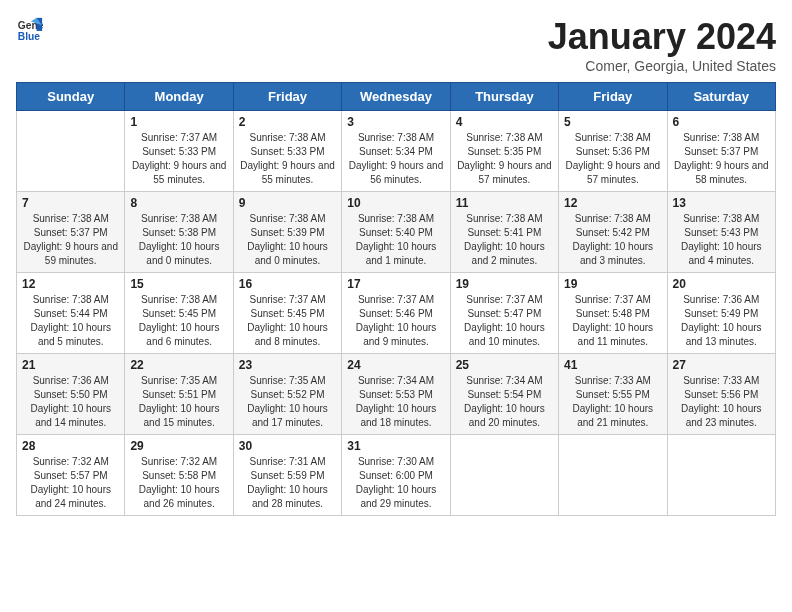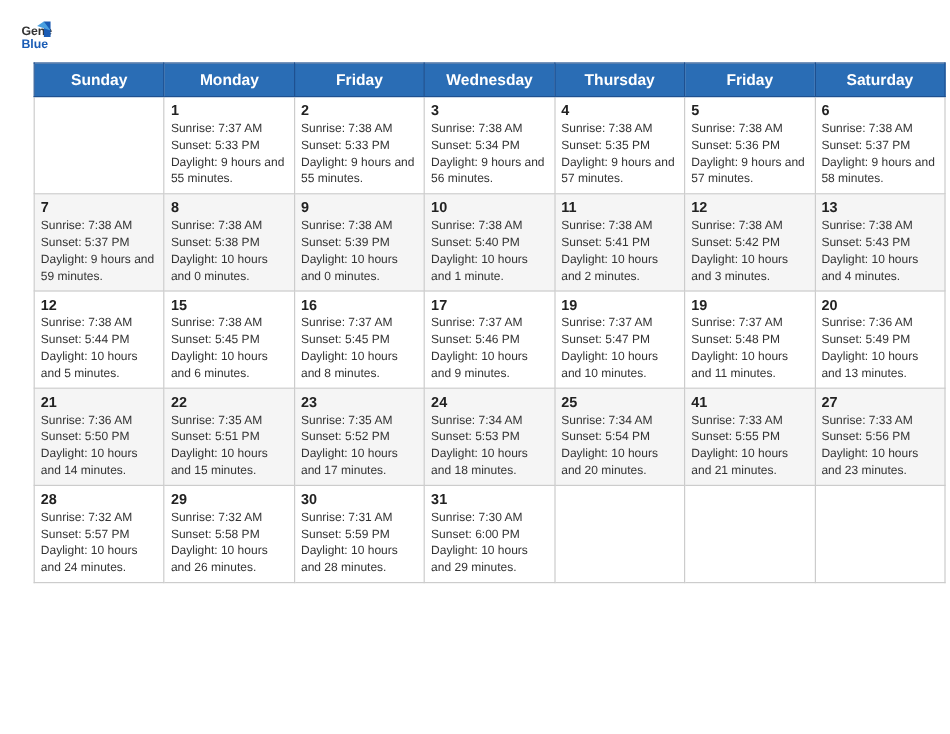--- a/index.html
+++ b/index.html
@@ -34,21 +34,20 @@
       color: #222;
     }
     .location-title {
       font-size: 14px;
       color: #555;
     }
     .calendar-table {
       width: 100%;
       border-collapse: collapse;
       border: 1px solid #ccc;
-      margin-left: 12px;
     }
     .calendar-table th {
       background-color: #2a6db5;
       color: #fff;
       font-size: 13px;
       font-weight: bold;
       text-align: center;
       padding: 6px 4px;
       border: 1px solid #1e5090;
     }
@@ -68,37 +67,42 @@
     .day-number {
       font-size: 12px;
       font-weight: bold;
       margin-bottom: 2px;
       color: #222;
     }
     .day-info {
       font-size: 10px;
       line-height: 1.4;
       color: #333;
+      text-align: center;
     }
     .empty-cell {
       background: #fff !important;
     }
   </style>
 </head>
 <body>
 
 <div class="header-area">
   <div class="logo">
     <svg class="logo-icon" viewBox="0 0 30 30" xmlns="http://www.w3.org/2000/svg">
       <text x="2" y="14" font-size="11" font-weight="bold" fill="#333">General</text>
       <text x="2" y="26" font-size="11" font-weight="bold" fill="#1a5cb5">Blue</text>
       <polygon points="22,2 28,2 28,16 22,16" fill="#1a5cb5"></polygon>
       <polygon points="22,2 28,10 16,6" fill="#4aa0e0"></polygon>
     </svg>
   </div>
+  <div class="title-area">
+    <div class="month-title">January 2024</div>
+    <div class="location-title">Comer, Georgia, United States</div>
+  </div>
 </div>
 
 <table class="calendar-table">
   <thead>
     <tr>
     <th>Sunday</th>
         <th>Monday</th>
         <th>Friday</th>
         <th>Wednesday</th>
         <th>Thursday</th>

